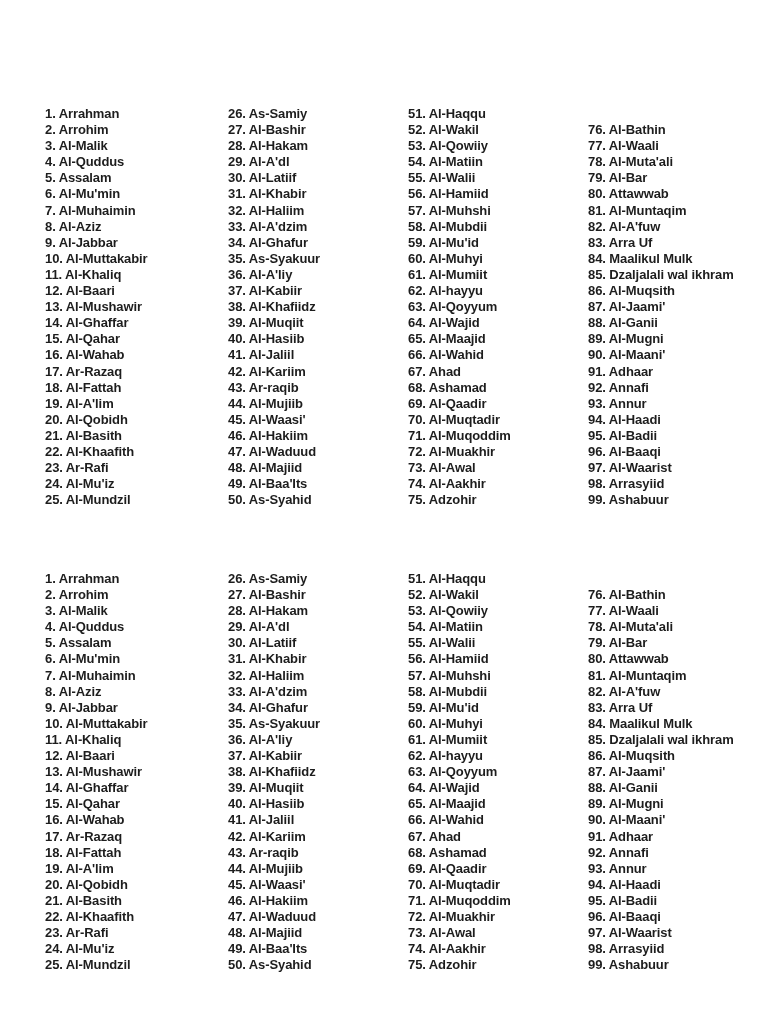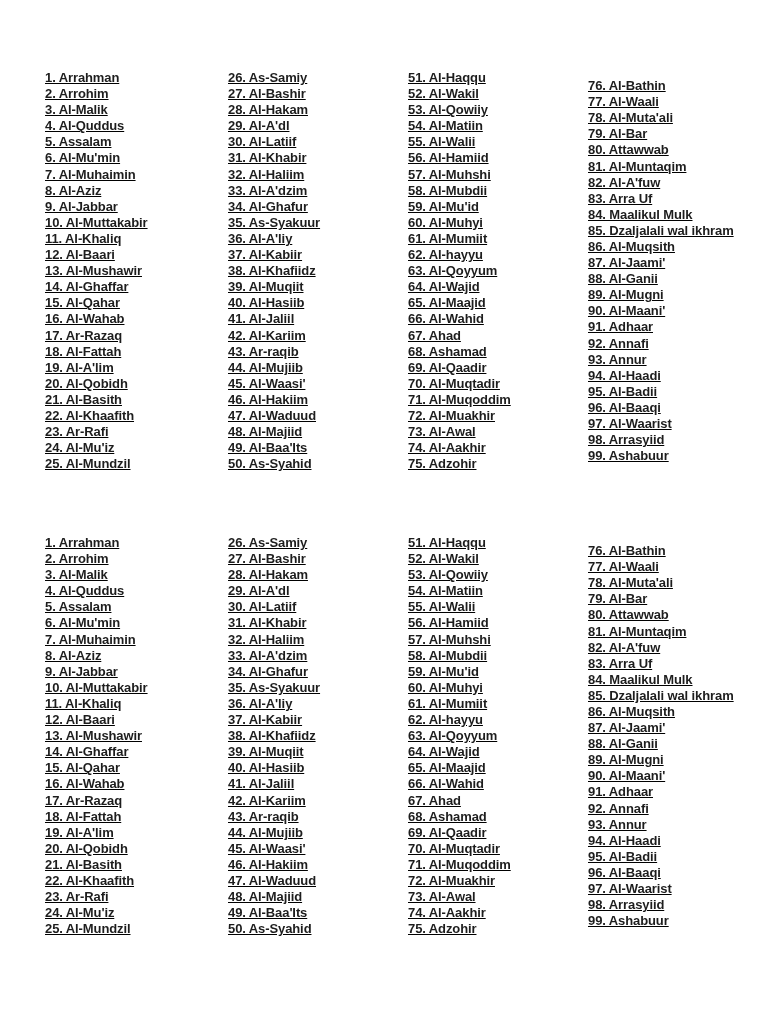--- a/index.html
+++ b/index.html
@@ -16,30 +16,29 @@
   .page {
     position: relative;
     width: 768px;
     height: 1024px;
     background: #ffffff;
   }
   .list-half {
     position: absolute;
     left: 45px;
     display: flex;
-    align-items: center;
-    text-decoration: underline;
+    align-items: flex-end;
   }
   .list-half-top { top: 70px; }
   .list-half-bottom { top: 535px; }
   .name-col {
     flex: 0 0 auto;
   }
   .name-col-1 { width: 183px; }
-  .name-col-2 { width: 180px; }
+  .name-col-2 { width: 180px; margin-top: 36px; }
   .name-col-3 { width: 180px; }
   .name-col-4 { width: 150px; }
   .name-item {
     font-size: 13px;
     line-height: 16.1px;
     font-weight: 700;
     color: #1d1d1d;
     letter-spacing: -0.1px;
     white-space: normal;
   }

